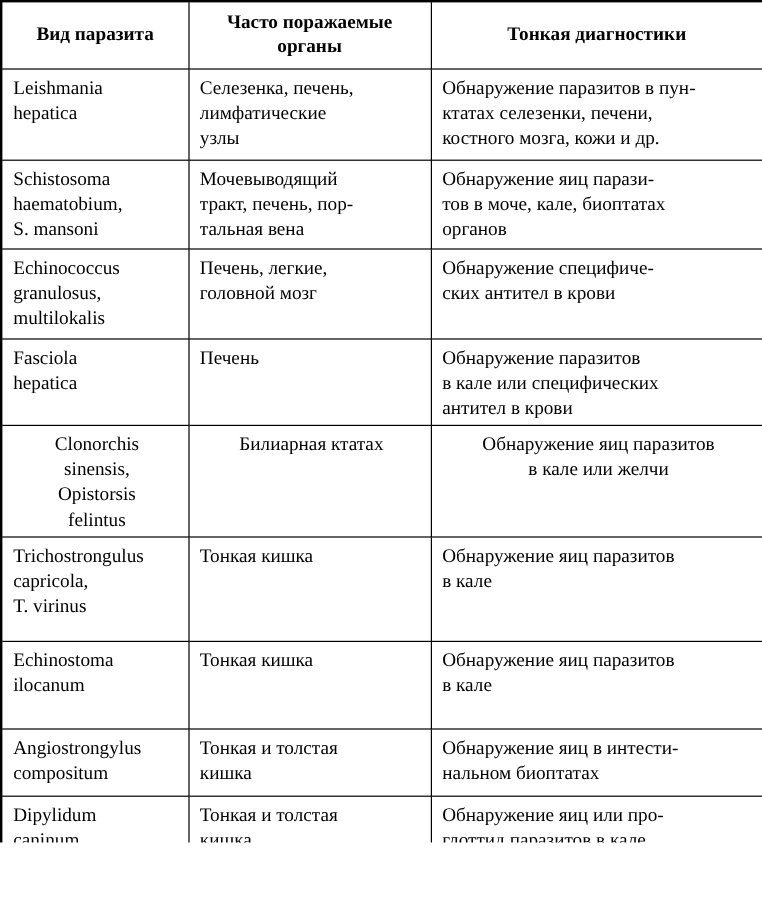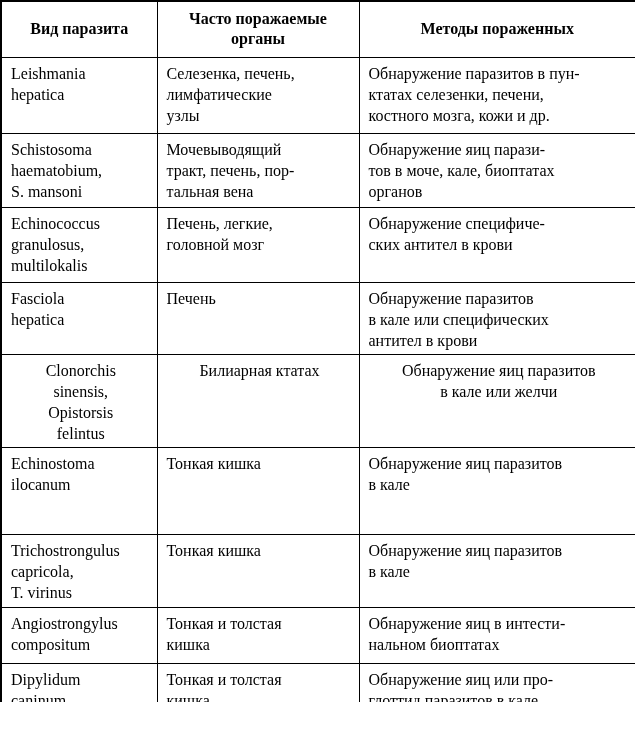--- a/index.html
+++ b/index.html
@@ -74,21 +74,21 @@
     <colgroup>
       <col class="col-parasite">
       <col class="col-organs">
       <col class="col-diagnostics">
     </colgroup>
     <thead>
       <tr>
         <th>Вид паразита</th>
         <th>Часто поражаемые
 органы</th>
-        <th>Методы пораженных</th>
+        <th>Тонкая диагностики</th>
       </tr>
     </thead>
     <tbody>
       <tr>
         <td>Leishmania
 hepatica</td>
         <td>Селезенка, печень,
 лимфатические
 узлы</td>
         <td>Обнаружение паразитов в пун-
@@ -126,30 +126,30 @@
       <tr>
         <td>Clonorchis
 sinensis,
 Opistorsis
 felintus</td>
         <td>Билиарная ктатах</td>
         <td>Обнаружение яиц паразитов
 в кале или желчи</td>
       </tr>
       <tr>
-        <td>Echinostoma
-ilocanum</td>
+        <td>Trichostrongulus
+capricola,
+T. virinus</td>
         <td>Тонкая кишка</td>
         <td>Обнаружение яиц паразитов
 в кале</td>
       </tr>
       <tr>
-        <td>Trichostrongulus
-capricola,
-T. virinus</td>
+        <td>Echinostoma
+ilocanum</td>
         <td>Тонкая кишка</td>
         <td>Обнаружение яиц паразитов
 в кале</td>
       </tr>
       <tr>
         <td>Angiostrongylus
 compositum</td>
         <td>Тонкая и толстая
 кишка</td>
         <td>Обнаружение яиц в интести-

